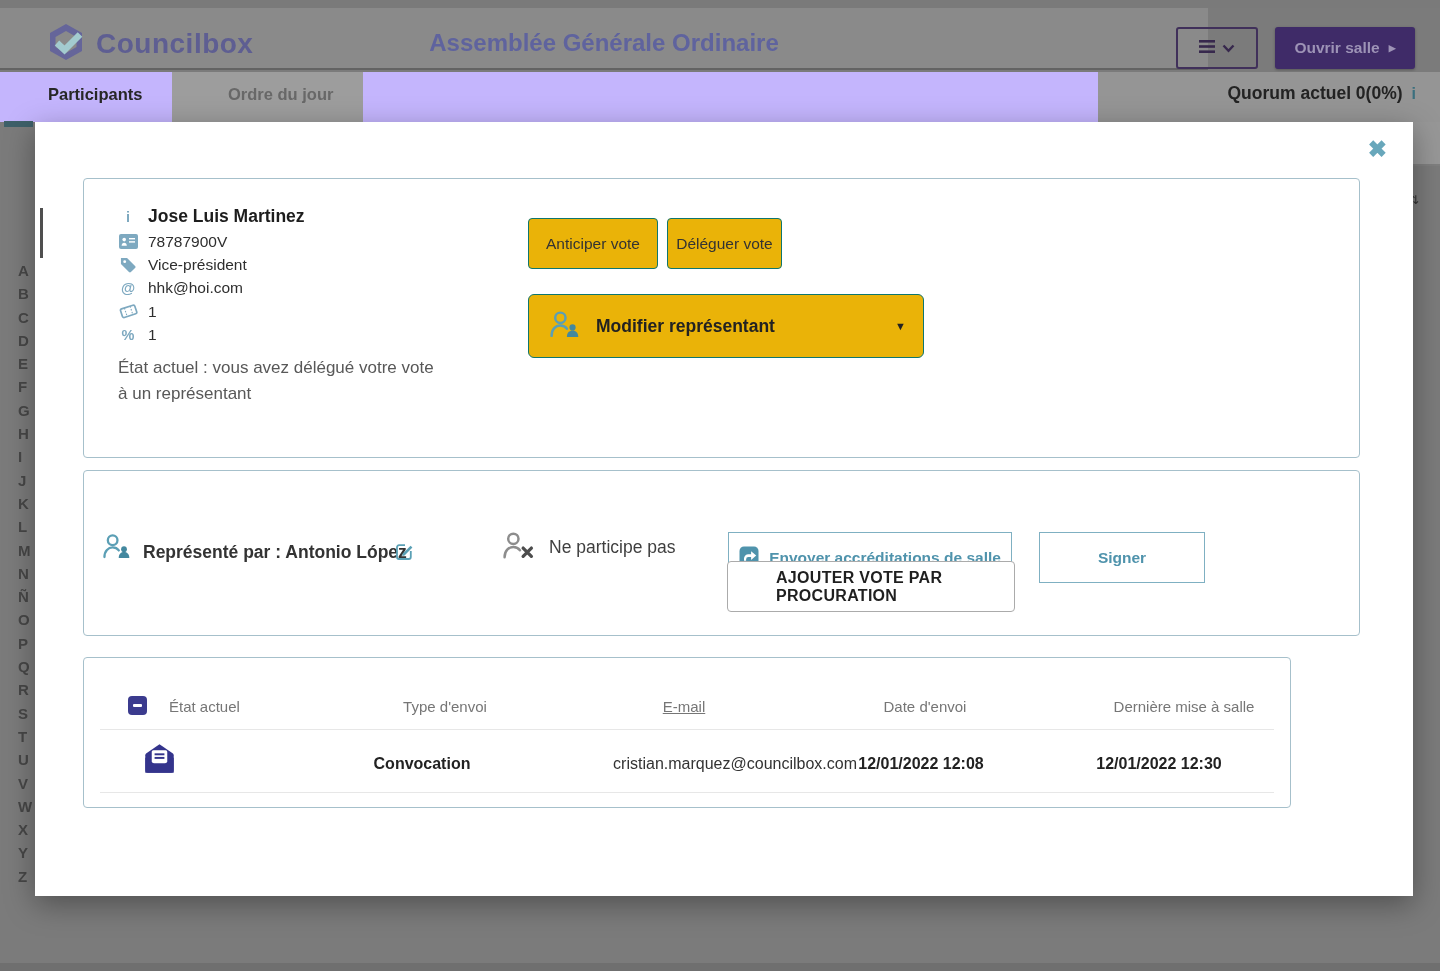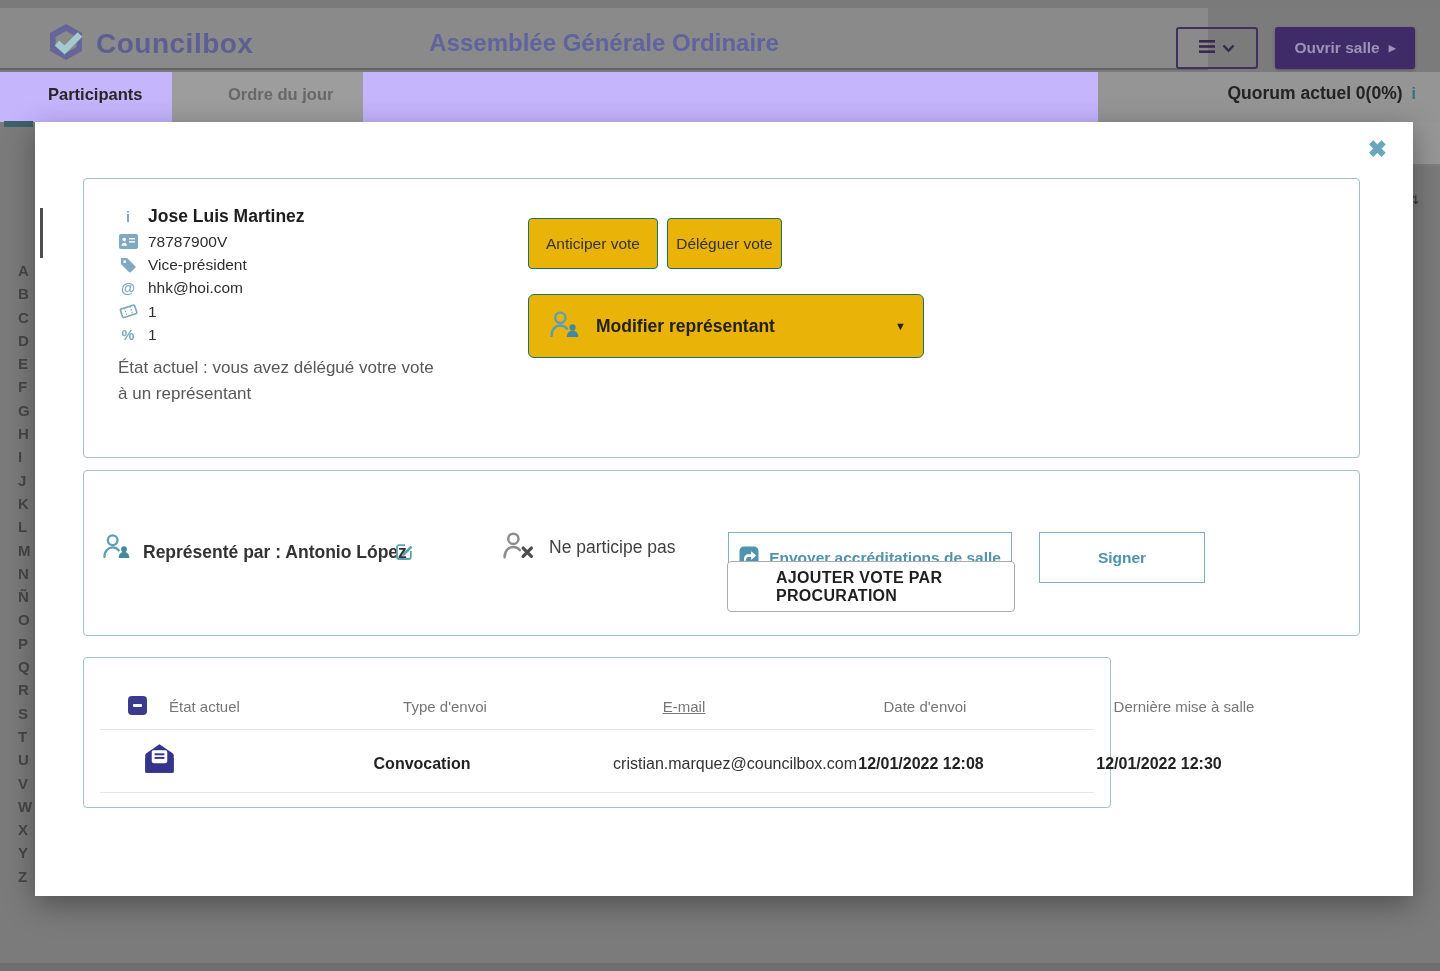--- a/index.html
+++ b/index.html
@@ -34,21 +34,21 @@
   .bottom-strip { position:absolute; left:0; top:963px; width:1440px; height:8px; background:#6f6f6f; }
 
   
   .modal { position:absolute; left:35px; top:122px; width:1378px; height:774px; background:#ffffff; box-shadow:0 8px 28px rgba(0,0,0,.35); }
   .close-btn { position:absolute; top:16px; right:26px; color:#68a7bb; font-size:23px; font-weight:700; cursor:pointer; line-height:1; }
   .left-caret-bar { position:absolute; left:5px; top:86px; width:3px; height:50px; background:#4f4f4f; }
 
   .sec { position:absolute; left:48px; border:1px solid #a6c0cb; border-radius:4px; background:#fff; }
   .sec1 { top:56px; width:1277px; height:280px; }
   .sec2 { top:348px; width:1277px; height:166px; }
-  .sec3 { top:535px; width:1028px; height:151px; }
+  .sec3 { top:535px; width:1208px; height:151px; }
 
   
   .info-list { position:absolute; left:32px; top:24px; }
   .info-row { display:flex; align-items:center; height:23.4px; }
   .info-row.name-row { height:27px; }
   .info-icon { width:24px; display:flex; justify-content:center; align-items:center; color:#7ea9c0; font-weight:700; font-size:14.5px; }
   .info-text { margin-left:8px; font-size:15.5px; color:#2e2e2e; }
   .name-row .info-text { font-size:17.5px; font-weight:600; color:#1d1d1d; }
   .state-text { position:absolute; left:34px; top:176px; font-size:17px; color:#585858; line-height:26px; }
 

